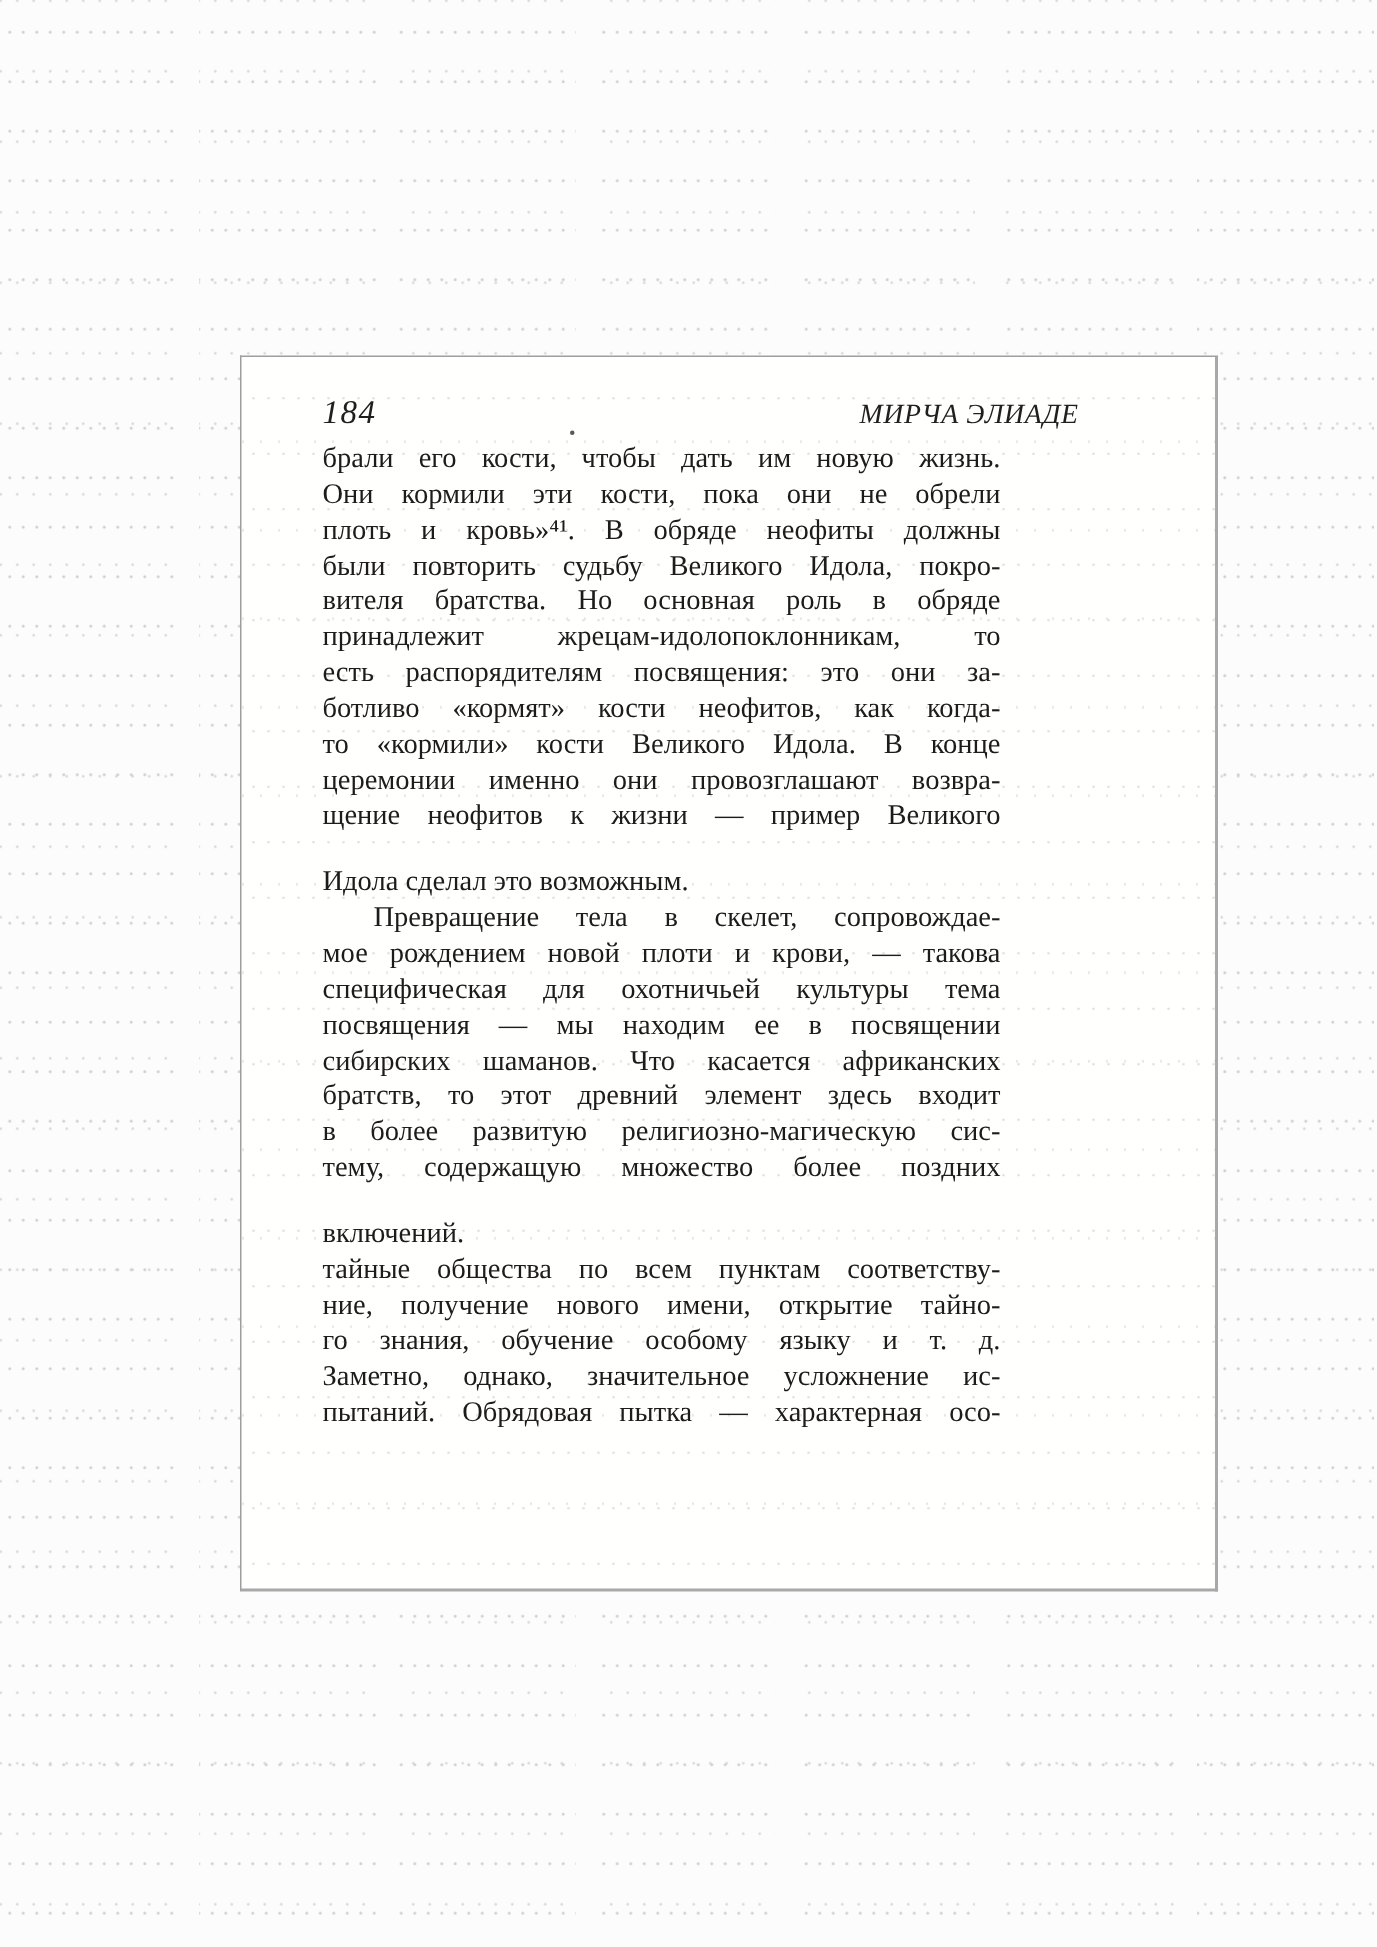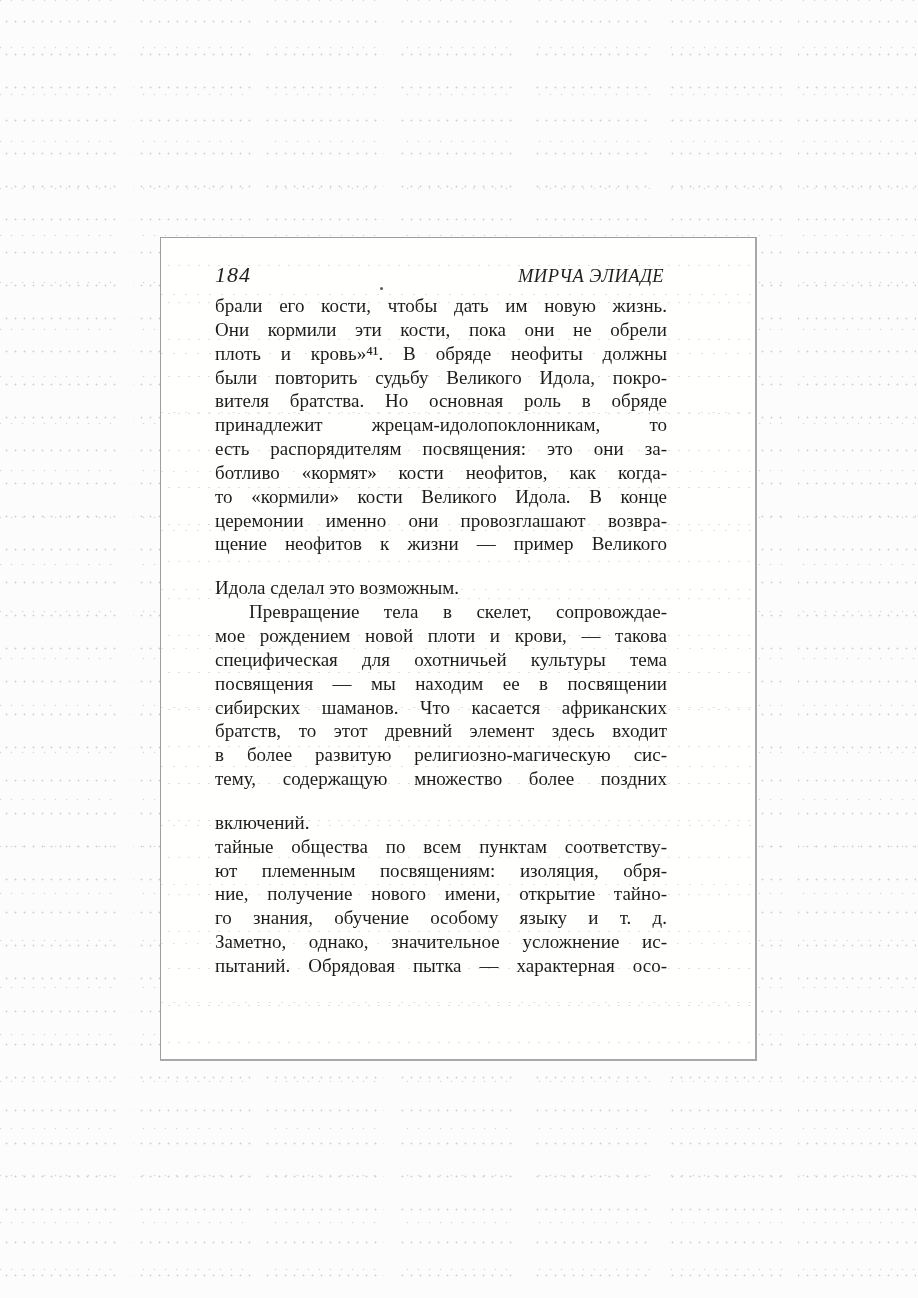--- a/index.html
+++ b/index.html
@@ -16,21 +16,21 @@
       radial-gradient(circle, #cdcdd2 0.7px, rgba(0,0,0,0) 1.2px),
       radial-gradient(circle, #d8d8dc 0.6px, rgba(0,0,0,0) 1.1px);
     background-size: auto, 9px 33px, 11px 47px;
     background-position: 0 0, 2px 5px, 6px 24px;
   }
 
   .page {
     position: absolute;
     left: 160px;
     top: 237px;
-    width: 597px;
+    width: 652px;
     height: 824px;
     box-sizing: border-box;
     border: 1px solid #9e9e9e;
     border-right: 2px solid #a8a8a8;
     border-bottom: 2px solid #a8a8a8;
     background-color: #fffffe;
     background-image:
       radial-gradient(circle, #dededf 0.6px, rgba(0,0,0,0) 1px),
       radial-gradient(circle, #e4e4e6 0.6px, rgba(0,0,0,0) 1px);
     background-size: 10px 37px, 12px 59px;
@@ -105,19 +105,18 @@
       <div class="line ind">Превращение тела в скелет, сопровождае-</div>
       <div class="line">мое рождением новой плоти и крови, — такова</div>
       <div class="line">специфическая для охотничьей культуры тема</div>
       <div class="line">посвящения — мы находим ее в посвящении</div>
       <div class="line">сибирских шаманов. Что касается африканских</div>
       <div class="line">братств, то этот древний элемент здесь входит</div>
       <div class="line">в более развитую религиозно-магическую сис-</div>
       <div class="line">тему, содержащую множество более поздних</div>
       <div class="line noj">включений.</div>
       <div class="line">тайные общества по всем пунктам соответству-</div>
-      <div class="line">ют племенным посвящениям: изоляция, обря-</div>
       <div class="line">ние, получение нового имени, открытие тайно-</div>
       <div class="line">го знания, обучение особому языку и т. д.</div>
       <div class="line">Заметно, однако, значительное усложнение ис-</div>
       <div class="line">пытаний. Обрядовая пытка — характерная осо-</div>
     </div>
 </div>
 
 </body></html>

